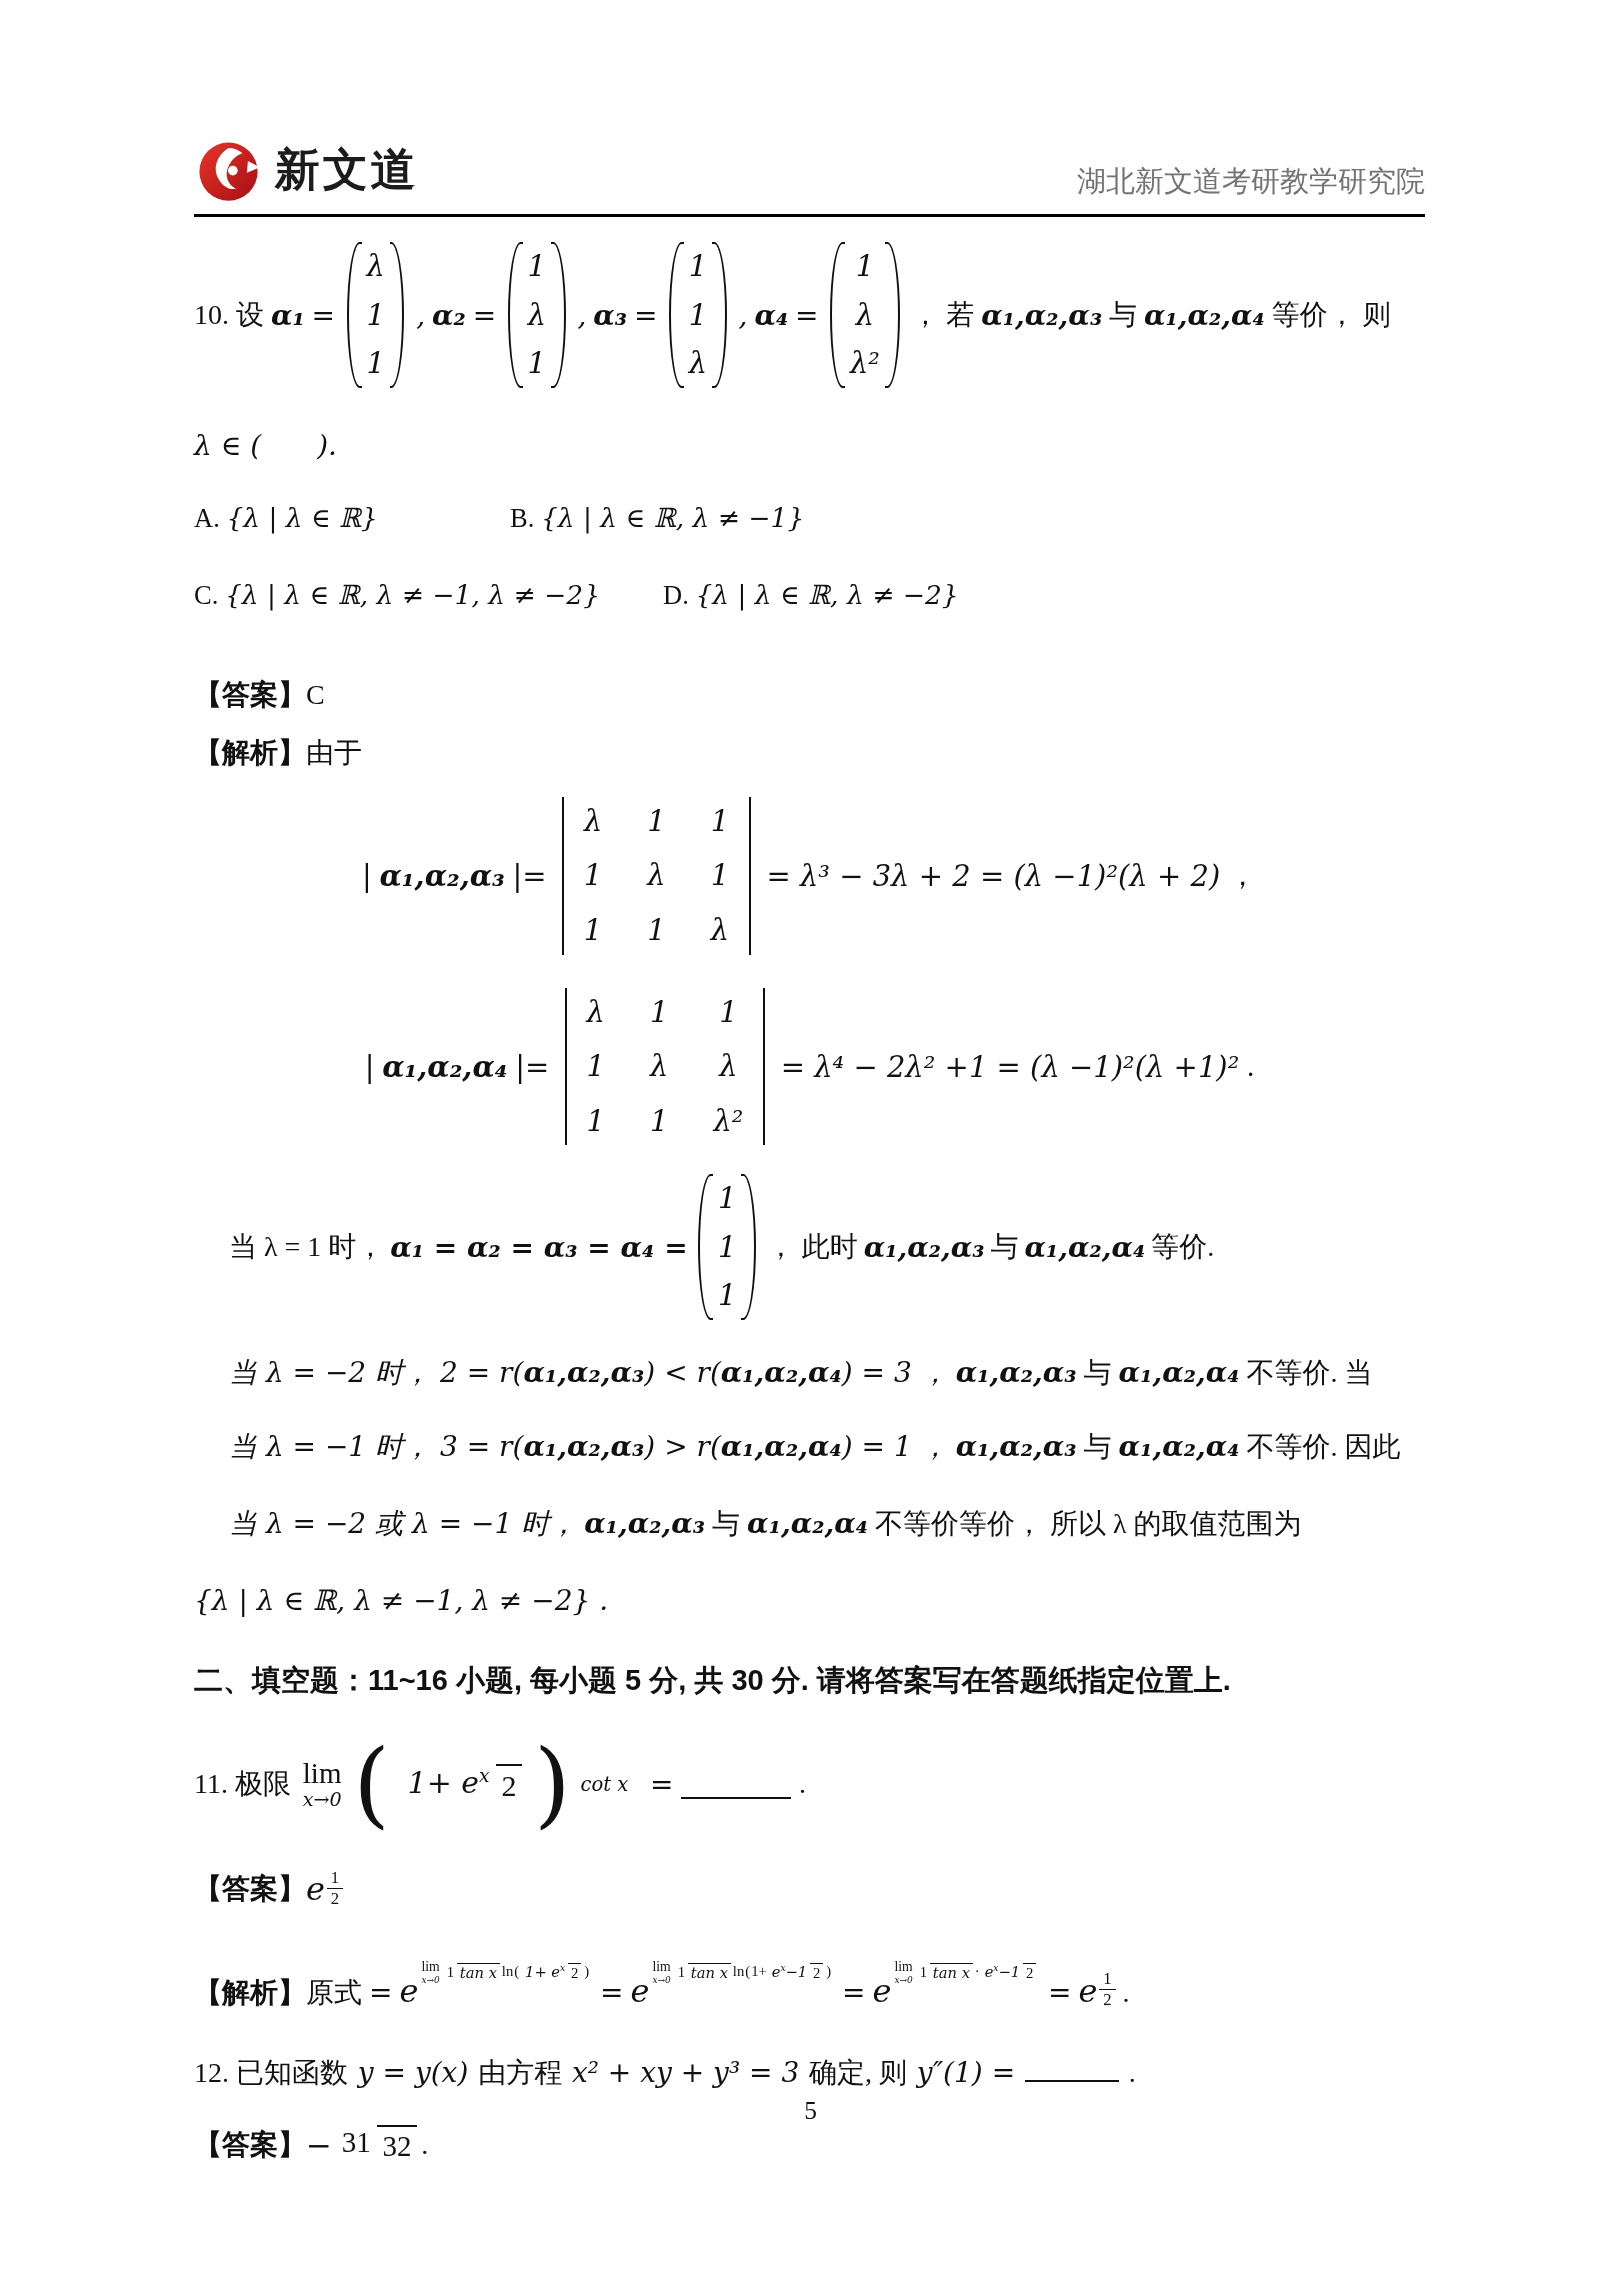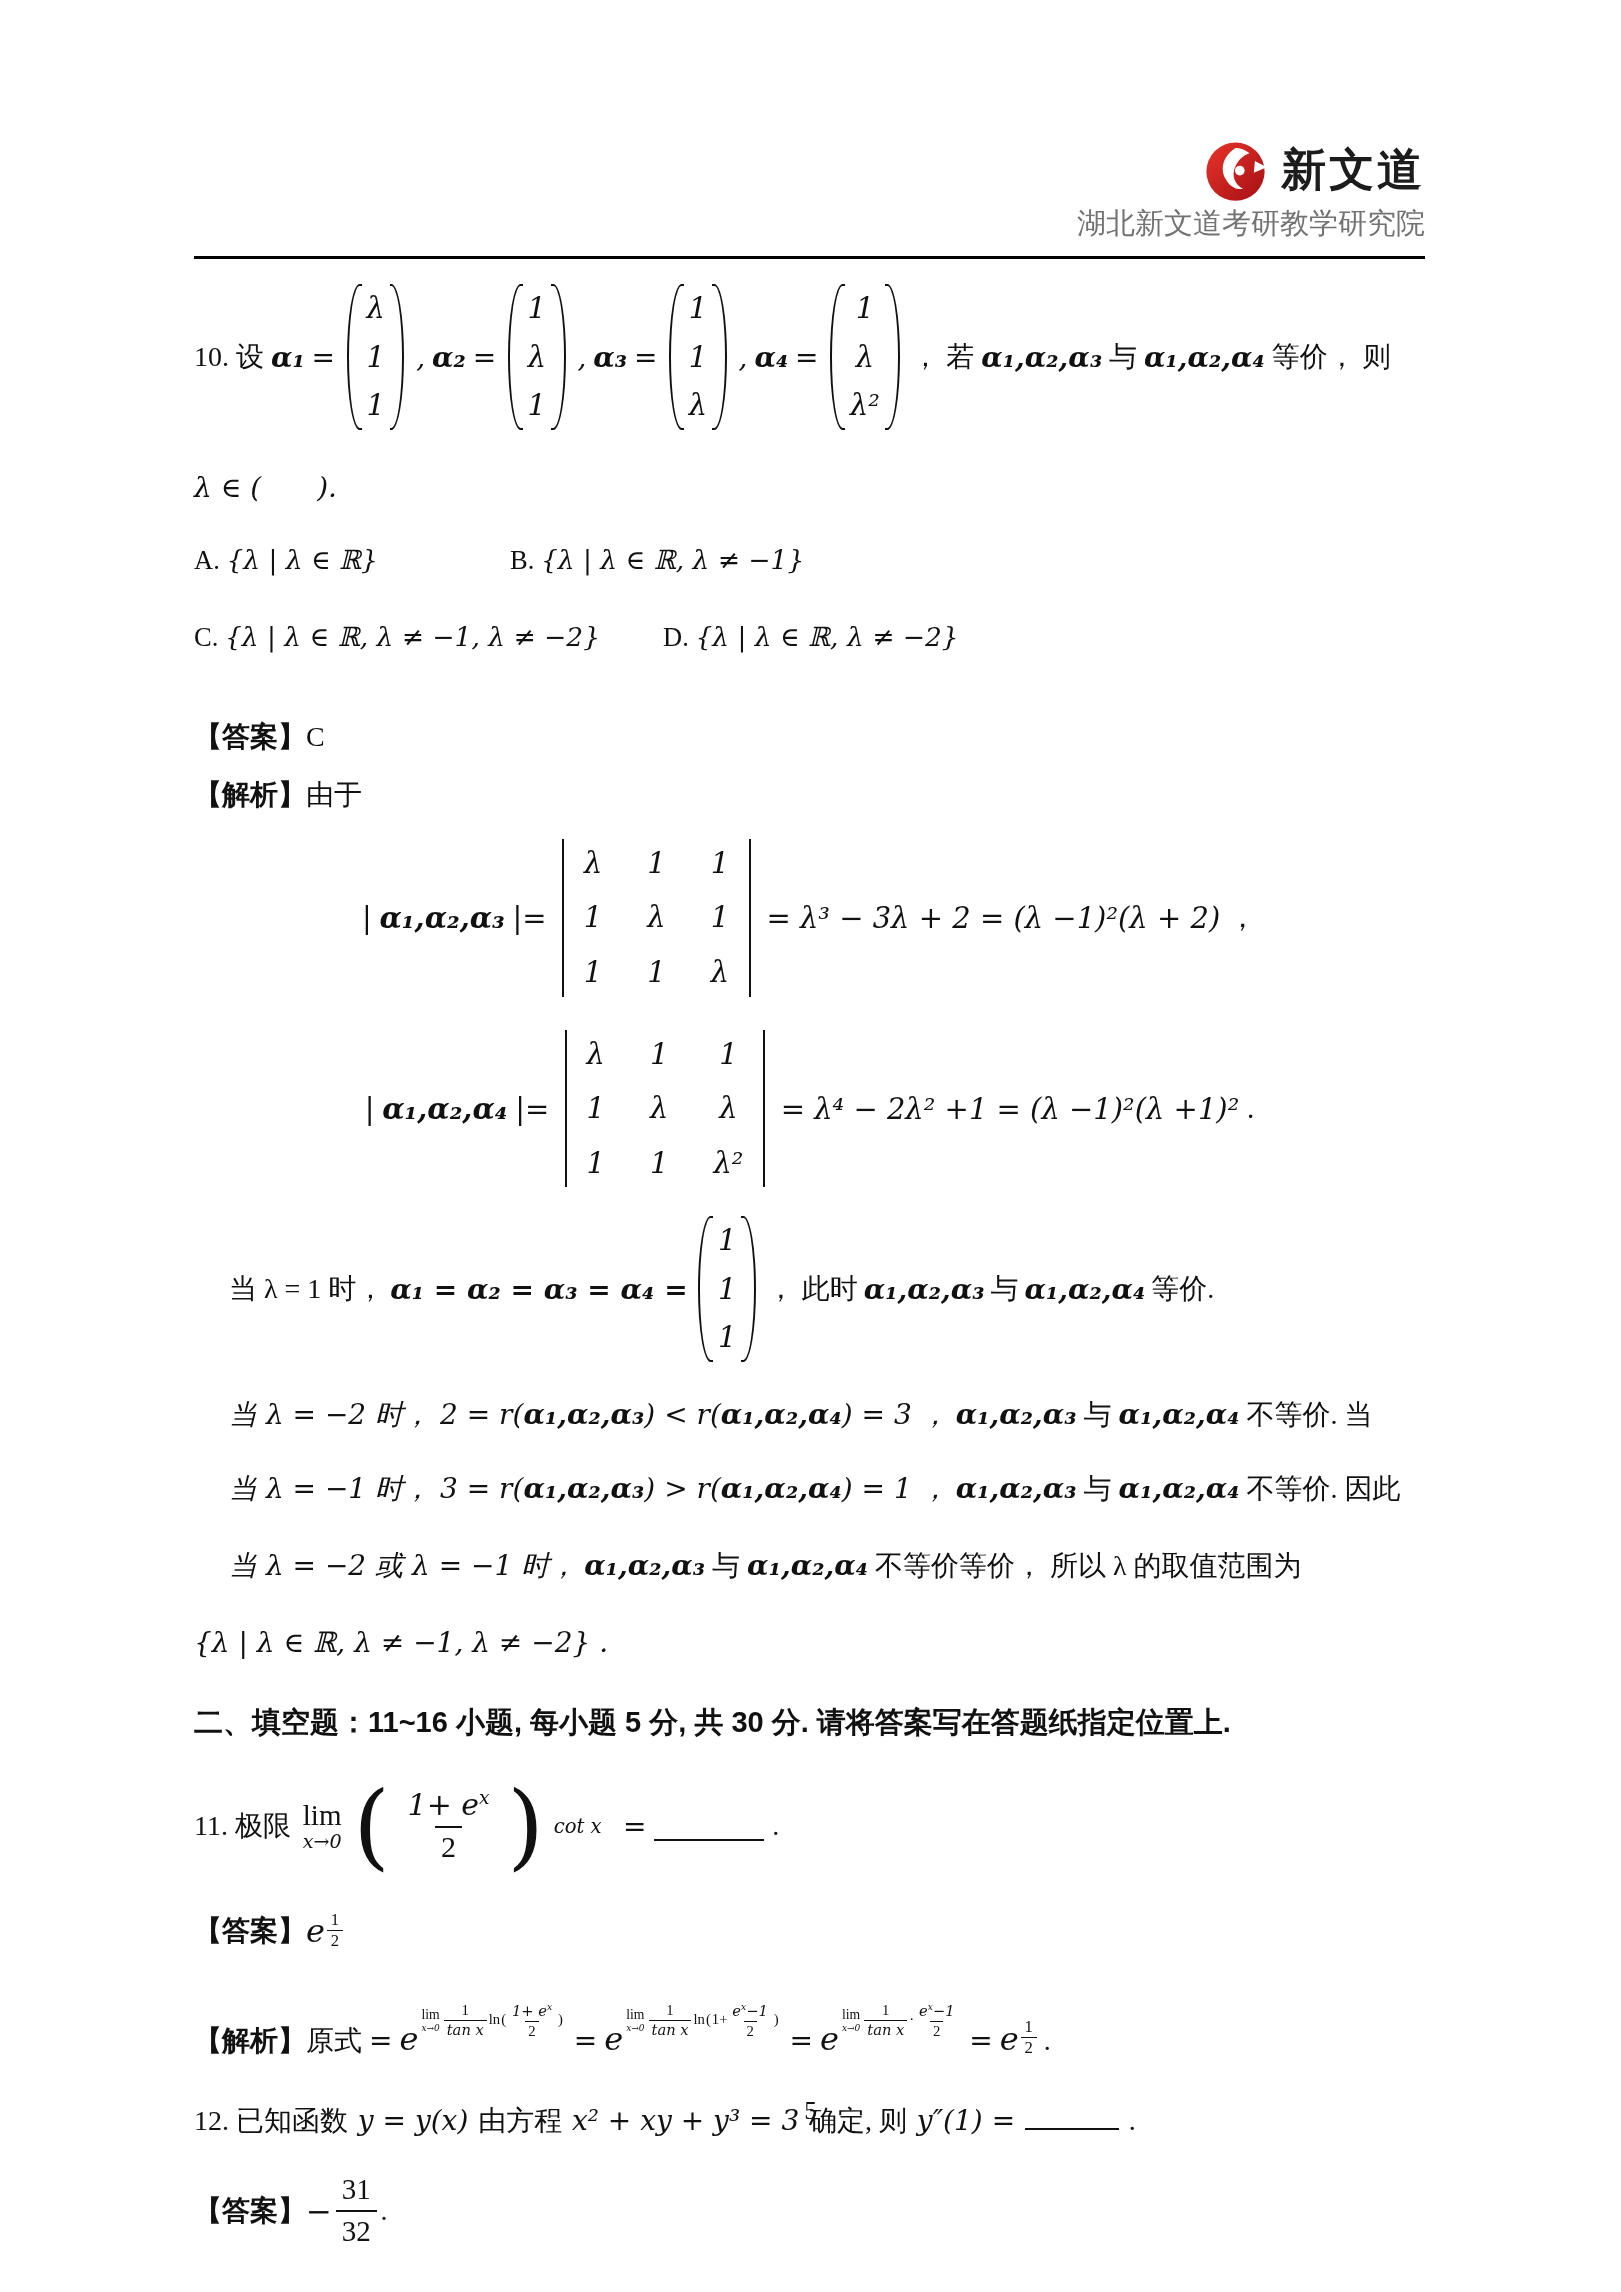--- a/index.html
+++ b/index.html
@@ -1,21 +1,21 @@
 <!DOCTYPE html>
 <html><head>
 <meta charset="utf-8">
 <style>
   html,body{margin:0;padding:0;background:#888;}
   .page{width:1621px;height:2293px;background:#fff;position:relative;margin:0 auto;
         box-sizing:border-box;padding:135px 196px 0 194px;color:#111;
         font-family:"Liberation Serif","DejaVu Serif",serif;font-size:28px;}
   
   .hdr{display:flex;justify-content:space-between;align-items:flex-end;
-       border-bottom:3.9px solid #000;padding-bottom:9.8px;flex-direction:column;}
+       border-bottom:3.9px solid #000;padding-bottom:9.8px;}
   .brand{display:flex;align-items:center;gap:11.8px;}
   .brand-text{font-family:"Liberation Sans","DejaVu Sans",sans-serif;font-weight:900;
               font-size:45px;color:#1c1c1c;letter-spacing:2.9px;}
   .hdr-right{font-size:29px;color:#737373;padding-bottom:2px;}
   
   .t{font-style:normal;}
   .mi{font-family:"DejaVu Serif",serif;font-style:italic;}
   .mbi{font-family:"DejaVu Serif",serif;font-style:italic;font-weight:bold;}
   .cnlbl{font-family:"Liberation Sans","DejaVu Sans",sans-serif;font-weight:bold;}
   .row{margin-top:33px;}
@@ -27,21 +27,21 @@
        border-bottom:2.5px solid #111;border-radius:12.7px 0 0 12.7px / 50% 0 0 50%;}
   .vec::after{right:0;border-right:2.5px solid #111;border-top:2.5px solid #111;
        border-bottom:2.5px solid #111;border-radius:0 12.7px 12.7px 0 / 0 50% 50% 0;}
   .vec .cell{font-family:"DejaVu Serif",serif;font-style:italic;font-size:29px;line-height:1;}
   
   .det{display:inline-grid;grid-template-columns:repeat(3,auto);column-gap:45px;row-gap:25.5px;
        padding:9.8px 19.6px;border-left:2.5px solid #111;border-right:2.5px solid #111;
        vertical-align:middle;margin:0 7.8px;justify-items:center;}
   .det .cell{font-family:"DejaVu Serif",serif;font-style:italic;font-size:29px;line-height:1;}
   
-  .frac{display:inline-flex;flex-direction:column;align-items:center;vertical-align:middle;
+  .frac{display:inline-flex;flex-direction:row;align-items:center;vertical-align:middle;
         line-height:1.15;margin:0 3.9px;}
   .frac .num{padding:0 5.9px 2.9px;}
   .frac .den{border-top:2px solid #111;padding:2.9px 5.9px 0;}
   .frac.mini{font-size:14.7px;margin:0 2px;}
   .frac.mini .num{padding:0 2.9px 1px;}
   .frac.mini .den{border-top:1px solid #111;padding:1px 2.9px 0;}
   .frac.big{font-size:30px;}
   
   .lim{display:inline-flex;flex-direction:column;align-items:center;vertical-align:middle;
        line-height:1;margin:0 3.9px;}

